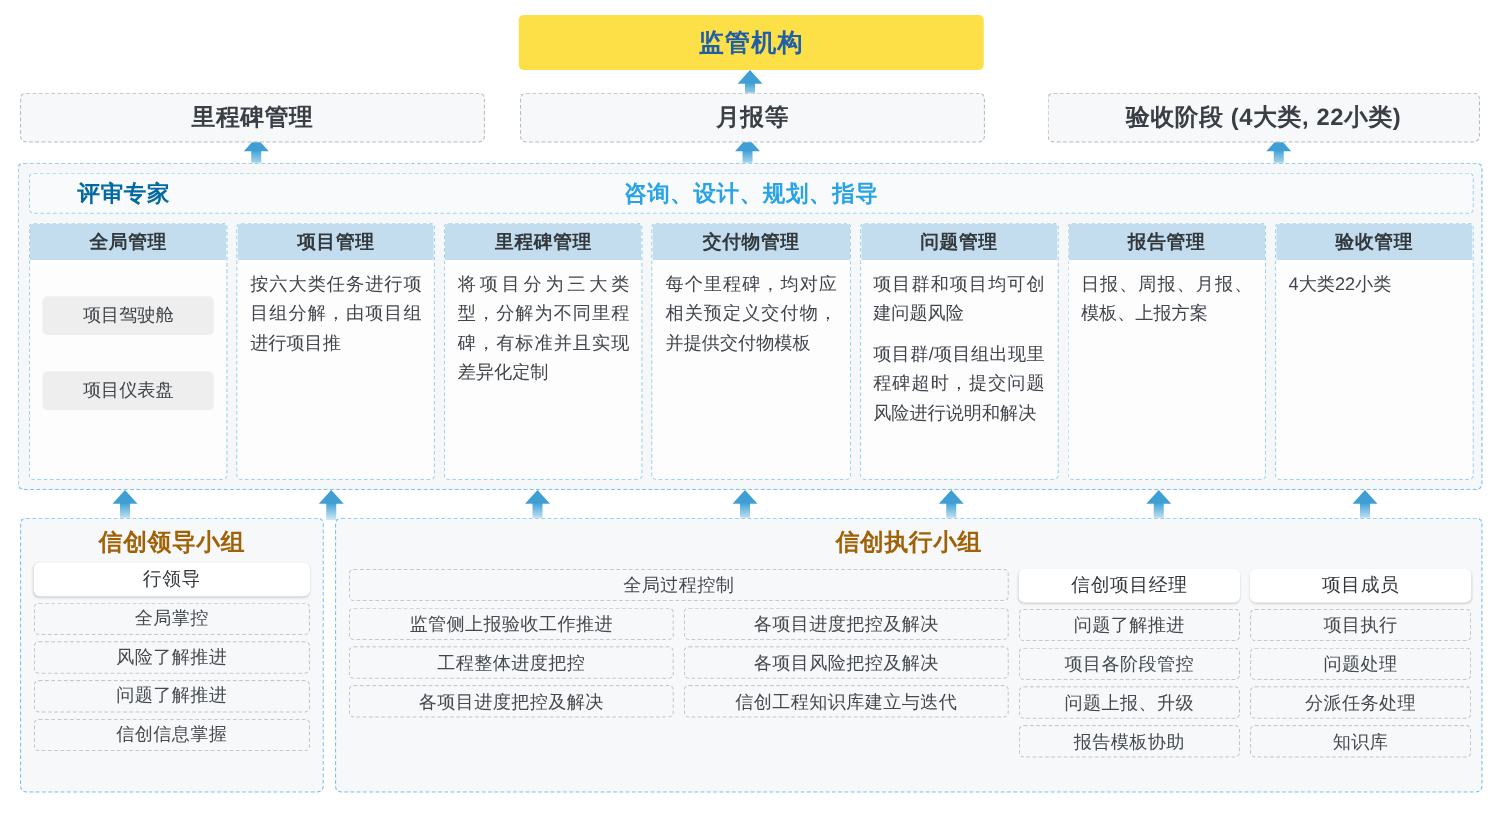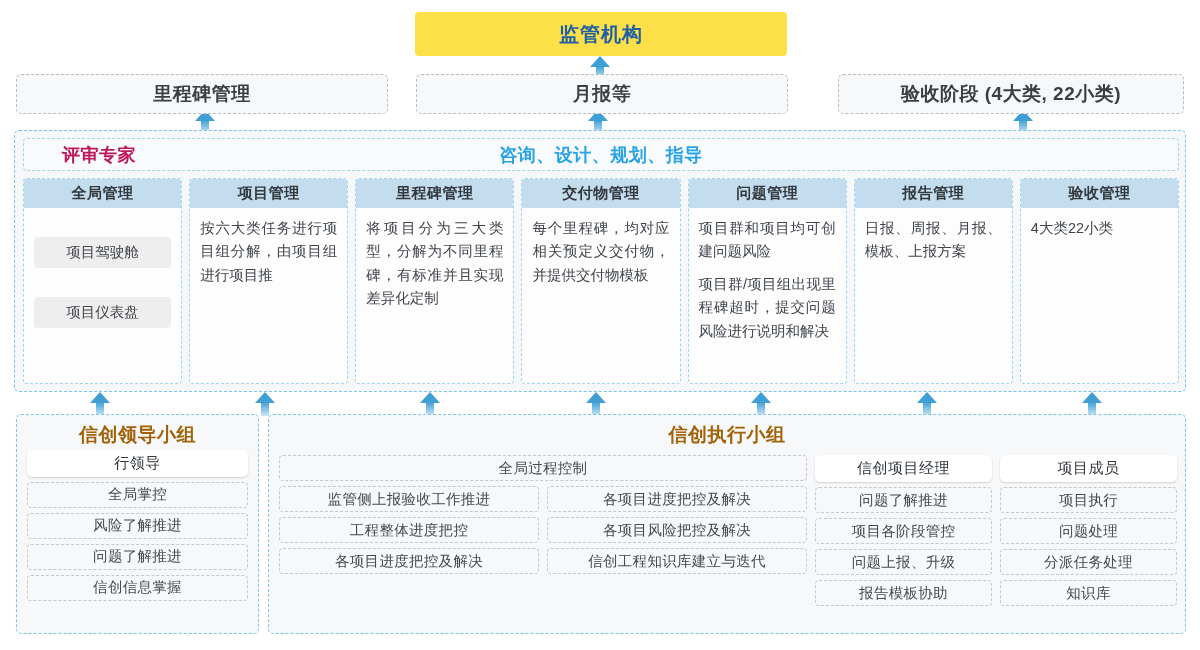--- a/index.html
+++ b/index.html
@@ -83,21 +83,21 @@
     position: absolute;
     left: 8px; top: 7px;
     width: 1156px; height: 33px;
     border: 1px dashed #9ed4ef;
     border-radius: 4px;
     background: #f9fafb;
   }
   .mid-header .left-label {
     position: absolute; left: 38px; top: 50%;
     transform: translateY(-50%);
-    font-size: 18px; font-weight: bold; color: #be185d;
+    font-size: 18px; font-weight: bold; color: #0369a1;
     letter-spacing: .5px;
   }
   .mid-header .center-label {
     position: absolute; left: 0; right: 0; top: 50%;
     transform: translateY(-50%);
     text-align: center;
     font-size: 18px; font-weight: bold; color: #27a3e6;
     letter-spacing: .5px;
   }
 

